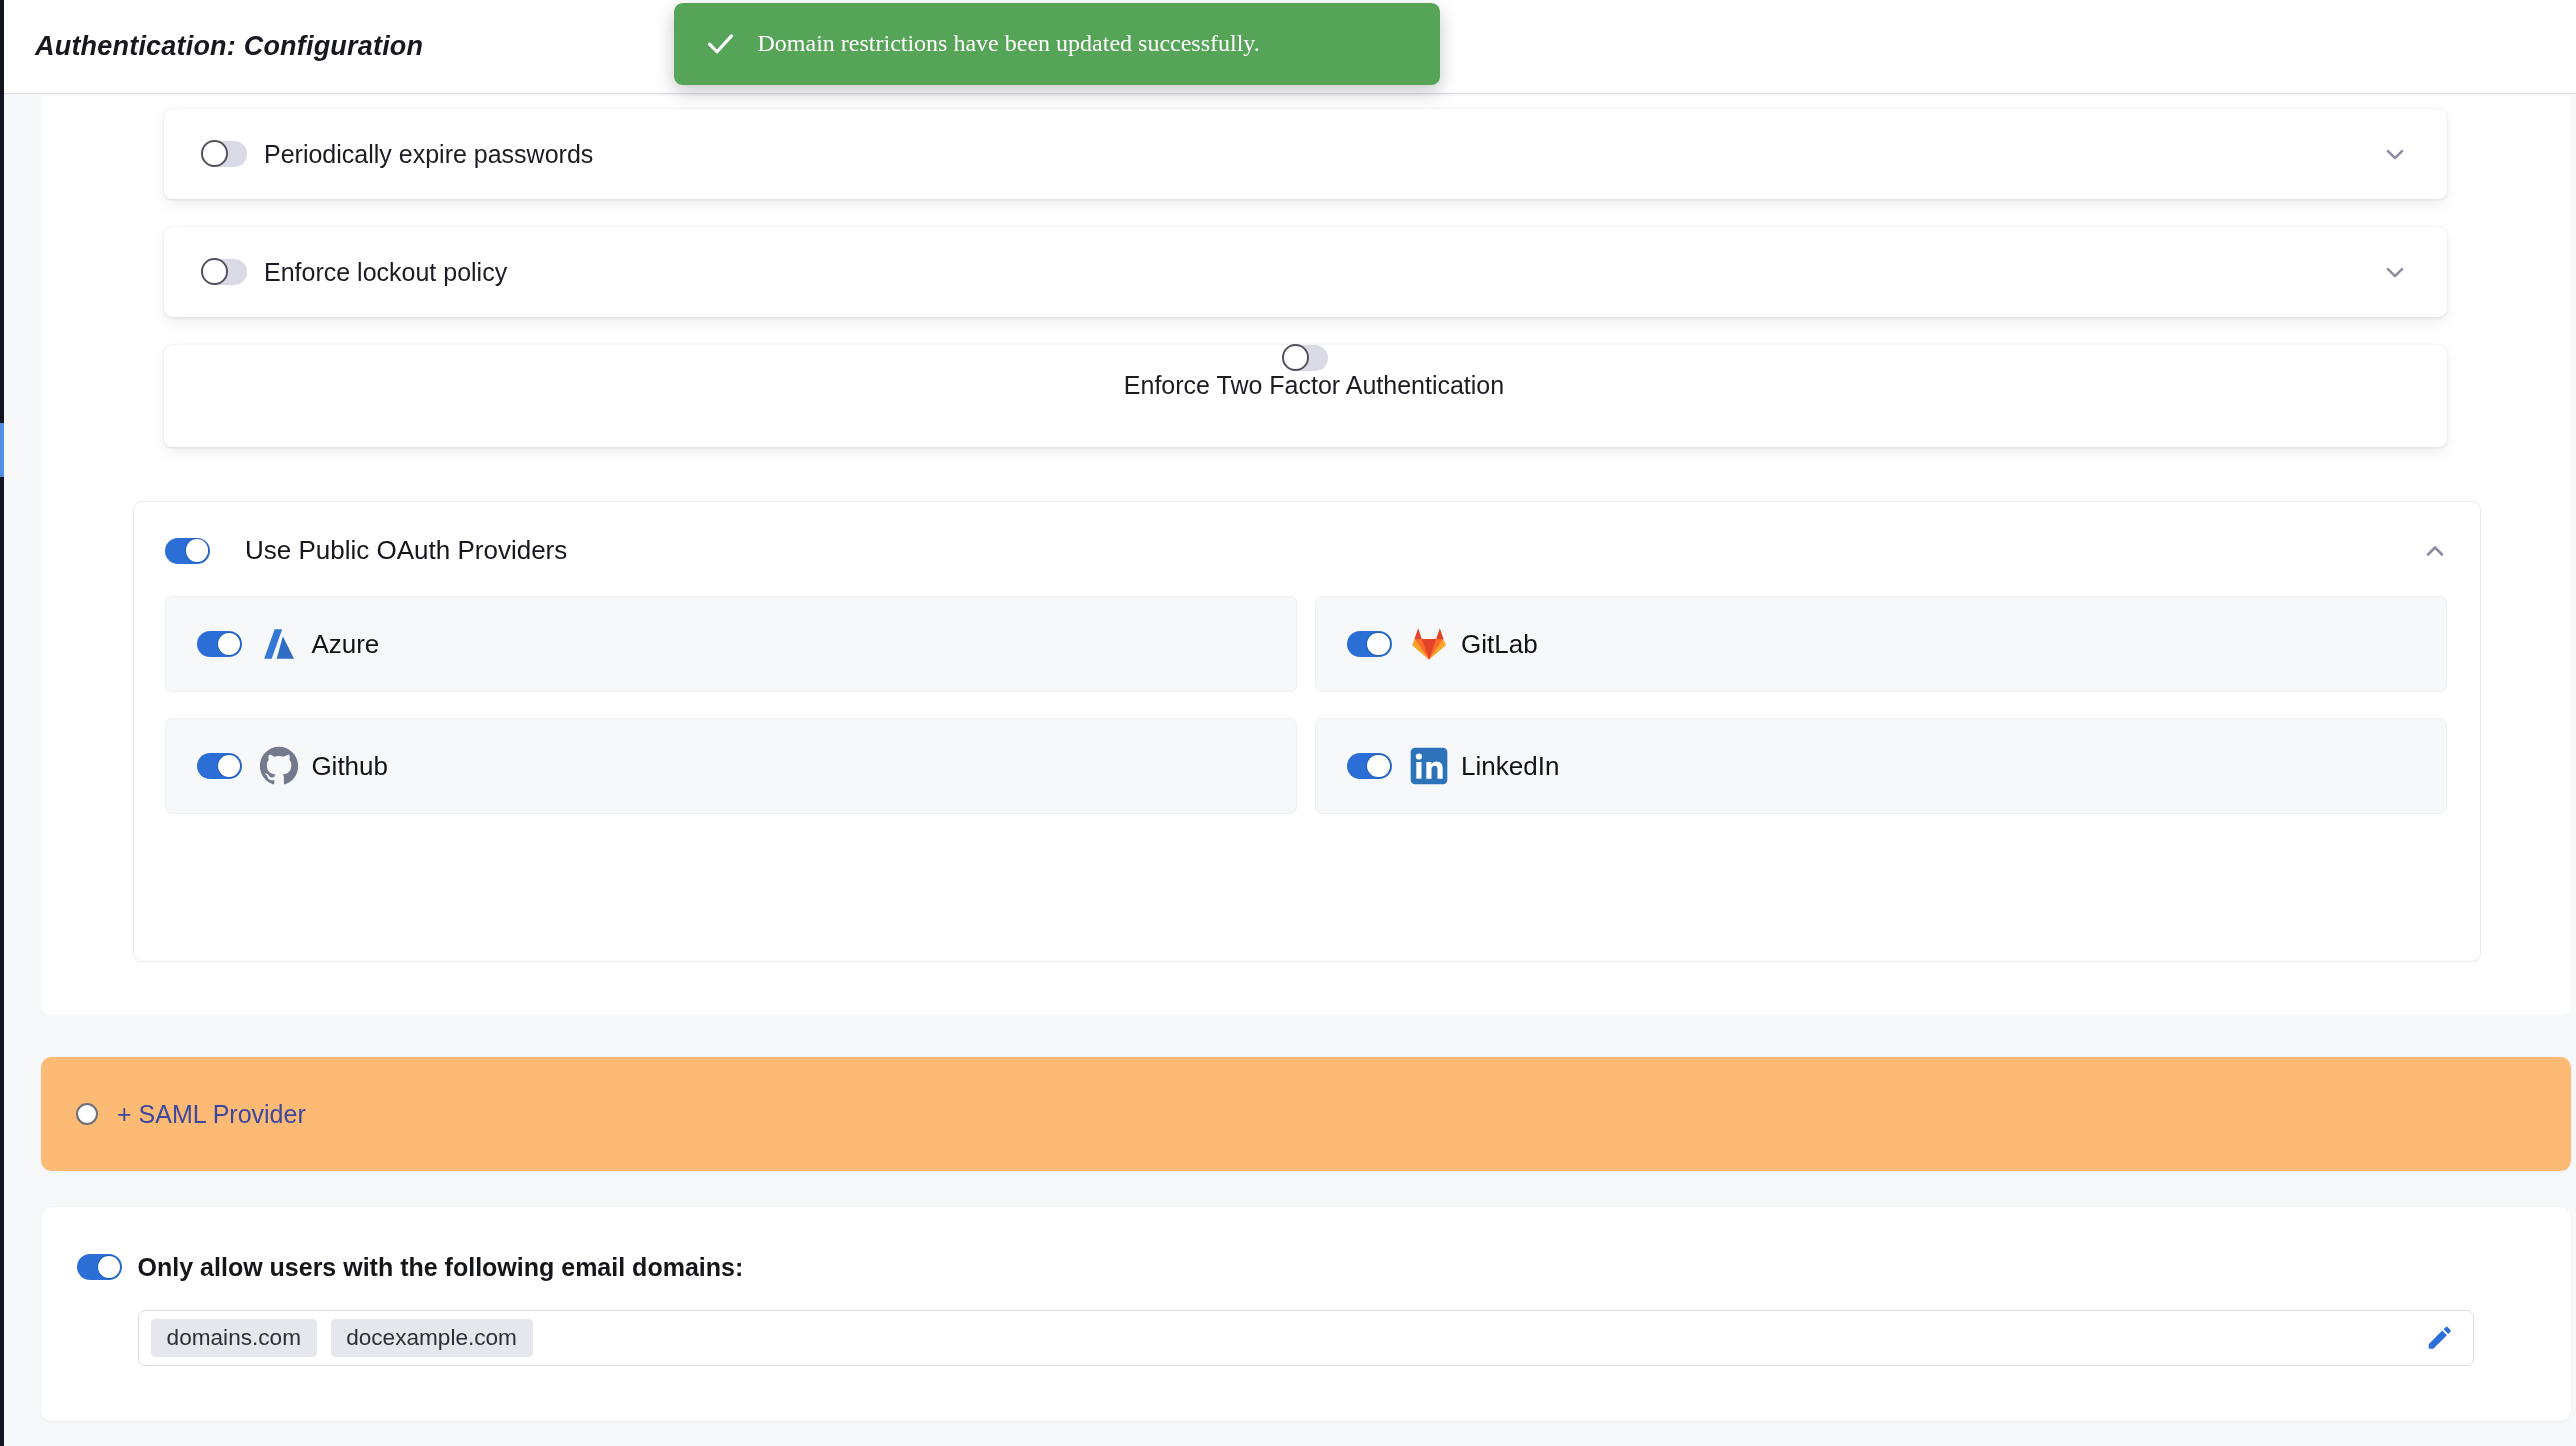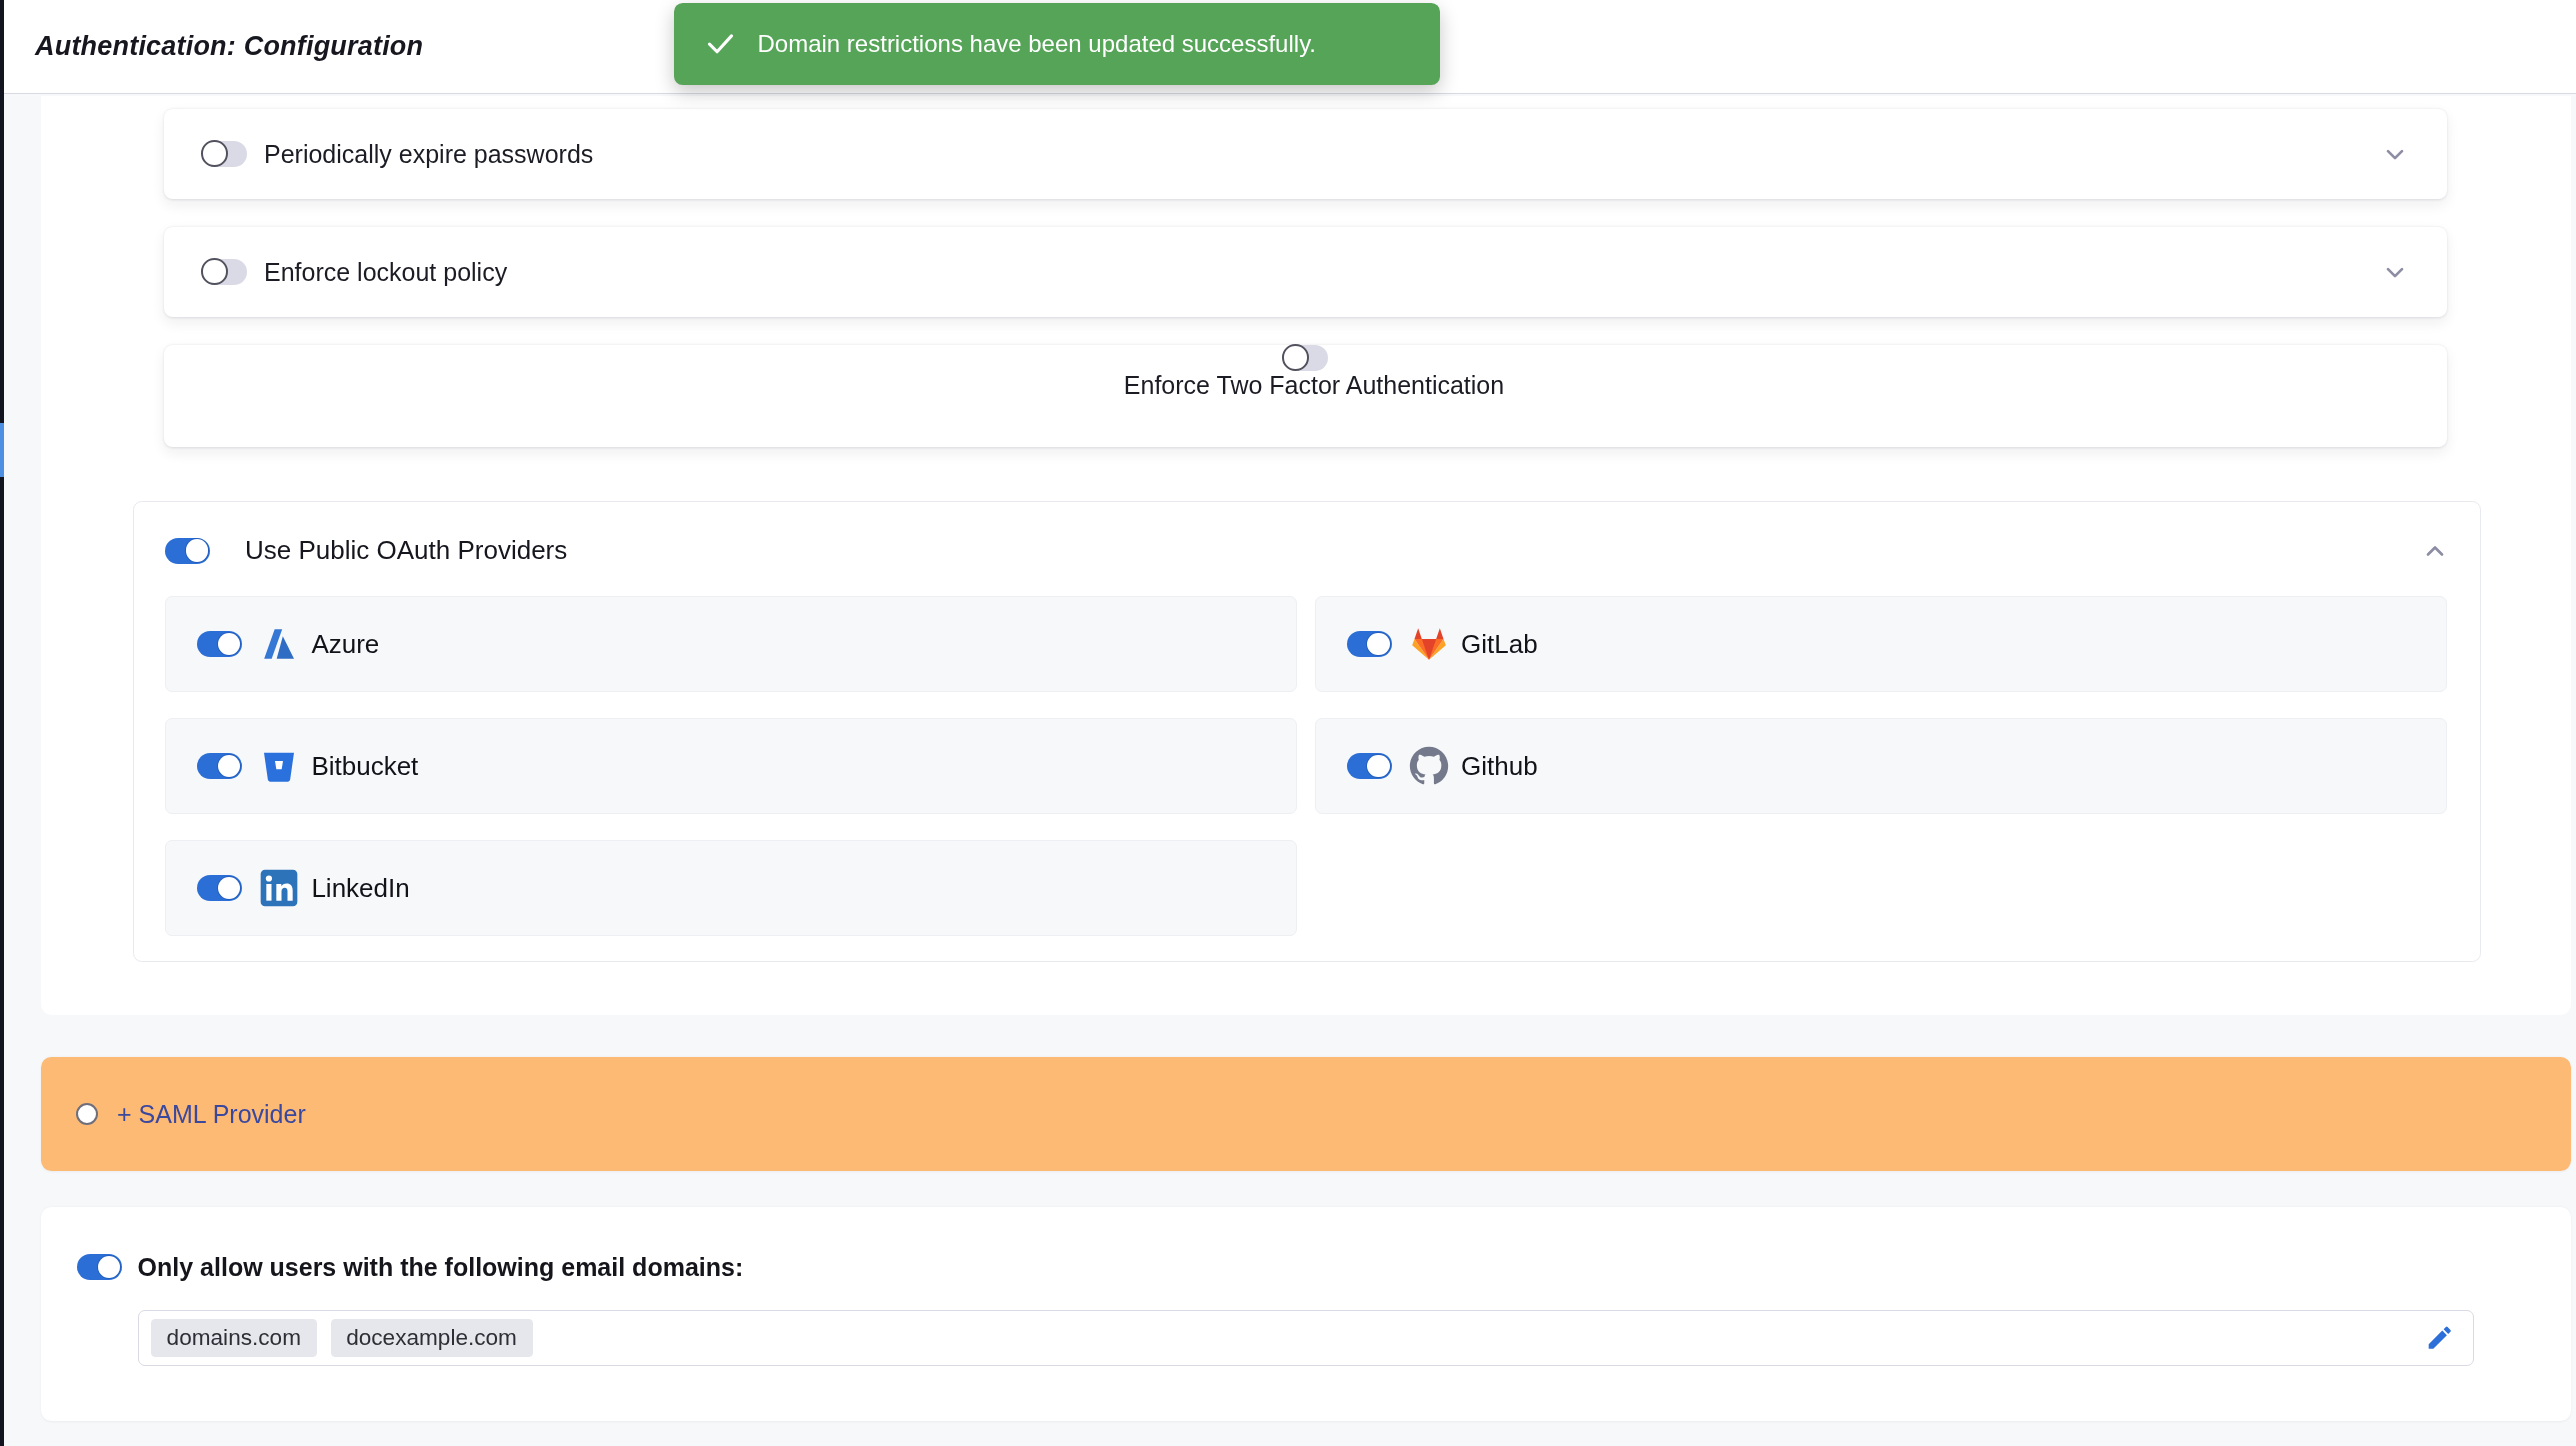--- a/index.html
+++ b/index.html
@@ -16,21 +16,21 @@
   .edge-blue{position:absolute;left:0;top:423px;width:3.5px;height:54px;background:#4e8fe3;}
 
   
   .header{position:absolute;left:0;top:0;width:2576px;height:94px;background:#fff;
     border-bottom:1.7px solid #d8d9e2;display:flex;align-items:center;box-sizing:border-box;z-index:5;font-style:italic;}
   .page-title{margin:0 0 0 35px;font-size:27px;font-weight:bold;color:#17171f;letter-spacing:0.2px;}
 
   
   .toast{position:absolute;left:674px;top:2.6px;width:766px;height:82px;background:#56a458;
     border-radius:8.7px;display:flex;align-items:center;padding:0 29.5px;box-sizing:border-box;
-    color:#fff;font-size:24px;box-shadow:0 7px 19px rgba(0,0,0,.22);z-index:60;}
+    color:#fff;font-size:24px;box-shadow:0 7px 19px rgba(0,0,0,.22);z-index:60;font-family:Liberation Serif, serif;}
   .toast-check{display:flex;margin-right:21px;flex:0 0 auto;}
 
   
   .top-panel{position:absolute;left:41px;top:96px;width:2530px;height:919px;background:#fff;
     border-radius:0 0 10.4px 10.4px;}
 
   .policy-card{position:absolute;left:123px;width:2283px;background:#fff;border-radius:8.7px;
     box-shadow:0 0.9px 2.6px rgba(25,25,55,.10),0 5.2px 14px rgba(25,25,55,.07);
     display:flex;align-items:center;padding:0 38px;box-sizing:border-box;}
   .pc0{top:13px;height:90px;}
@@ -170,32 +170,20 @@
               <svg viewBox="0 0 24 24">
                 <polygon fill="#fca326" points="3.3,9 12,21.5 1.9,12.8"></polygon>
                 <polygon fill="#fca326" points="20.7,9 12,21.5 22.1,12.8"></polygon>
                 <polygon fill="#fc6d26" points="3.3,9 20.7,9 12,21.5"></polygon>
                 <polygon fill="#e24329" points="7.7,9 16.3,9 12,21.5"></polygon>
                 <polygon fill="#e24329" points="5.5,2.5 7.7,9 3.3,9"></polygon>
                 <polygon fill="#e24329" points="18.5,2.5 20.7,9 16.3,9"></polygon>
               </svg>
             </span>
     <span class="provider-name">GitLab</span>
-  </div>
-  <div class="provider-row">
-    <span class="toggle on">
-              <span class="knob"></span>
-            </span>
-    <span class="provider-icon">
-              <svg viewBox="0 0 24 24">
-                <path fill="#2a71dd" d="M3 4h18l-2.3 16.1c-.1.75-.74 1.3-1.5 1.3H6.8c-.76 0-1.4-.55-1.5-1.3L3 4z"></path>
-                <polygon fill="#fff" points="9.6,9 14.4,9 13.6,14 10.4,14"></polygon>
-              </svg>
-            </span>
-    <span class="provider-name">Bitbucket</span>
   </div>
   <div class="provider-row">
     <span class="toggle on">
               <span class="knob"></span>
             </span>
     <span class="provider-icon">
               <svg viewBox="0 0 24 24">
                 <path fill="#747a8c" d="M12 .5C5.65.5.5 5.65.5 12c0 5.08 3.29 9.39 7.86 10.91.58.11.79-.25.79-.56v-1.97c-3.2.7-3.87-1.54-3.87-1.54-.52-1.33-1.28-1.68-1.28-1.68-1.05-.72.08-.71.08-.71 1.16.08 1.77 1.19 1.77 1.19 1.03 1.77 2.7 1.26 3.36.96.1-.75.4-1.26.73-1.55-2.55-.29-5.23-1.28-5.23-5.68 0-1.26.45-2.28 1.19-3.09-.12-.29-.52-1.46.11-3.05 0 0 .97-.31 3.18 1.18.92-.26 1.9-.38 2.88-.39.98.01 1.96.13 2.88.39 2.2-1.49 3.17-1.18 3.17-1.18.63 1.59.23 2.76.12 3.05.74.81 1.18 1.83 1.18 3.09 0 4.41-2.69 5.38-5.25 5.67.41.36.78 1.05.78 2.13v3.16c0 .31.21.67.8.56A11.52 11.52 0 0 0 23.5 12C23.5 5.65 18.35.5 12 .5z"></path>
               </svg>
             </span>

